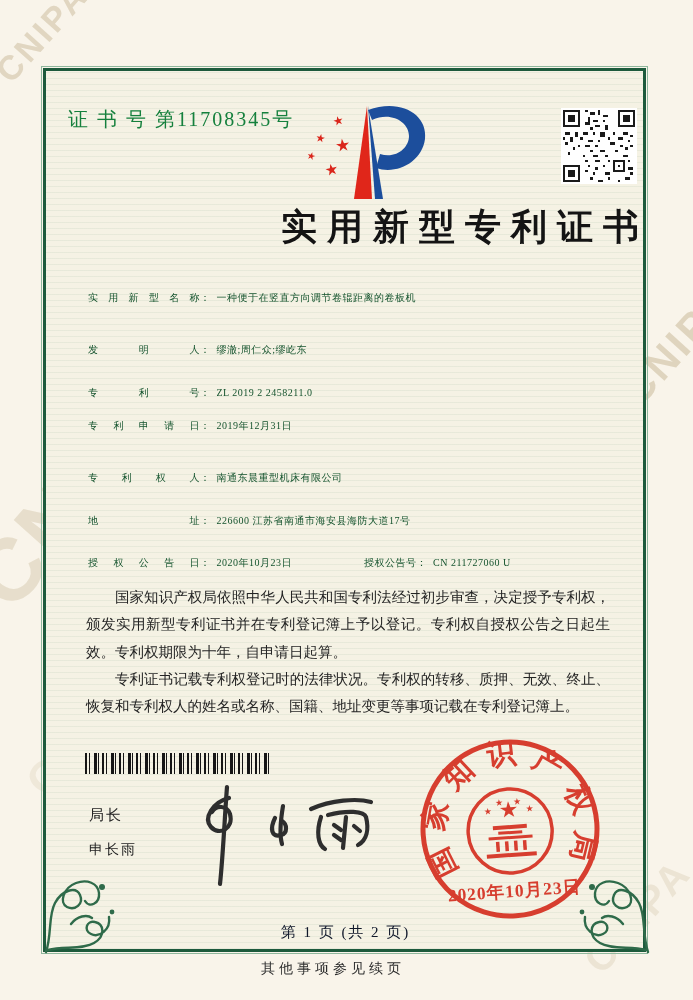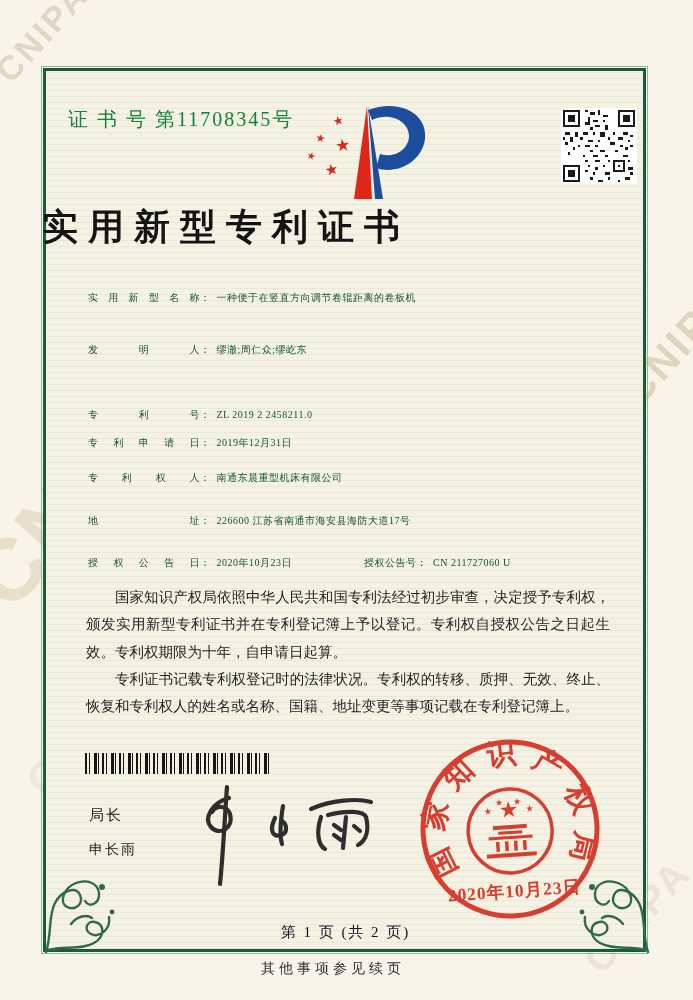--- a/index.html
+++ b/index.html
@@ -41,26 +41,26 @@
   .flourish-left{left:40px;top:862px;}
   .flourish-right{left:554px;top:862px;transform:scaleX(-1);}
   
   .cert-no{
     position:absolute;left:68px;top:106px;font-size:20px;color:#15803d;
     letter-spacing:2px;
   }
   .logo{position:absolute;left:288px;top:96px;}
   .qr{position:absolute;left:561px;top:108px;width:76px;height:76px;background:#fff;padding:2px;box-sizing:border-box;}
   .title{
-    position:absolute;left:42px;top:203px;width:607px;text-align:left;
+    position:absolute;left:42px;top:203px;width:607px;text-align:right;
     font-size:36px;font-weight:bold;color:#141414;letter-spacing:10px;
   }
   
   .row{position:absolute;left:88px;width:545px;font-size:10px;color:#14532d;letter-spacing:.5px;}
-  .r1{top:291px}.r2{top:343px}.r3{top:408px}.r4{top:436px}
+  .r1{top:291px}.r2{top:343px}.r3{top:386px}.r4{top:419px}
   .r5{top:471px}.r6{top:514px}.r7{top:556px}
   .flabel{display:inline-block;width:112px;text-align:justify;text-align-last:justify;}
   .colon{margin-right:6px;}
   .pair2{margin-left:72px;}
   
   .bodytext{
     position:absolute;left:86px;top:584px;width:524px;
     font-size:14.5px;line-height:1.88;color:#242424;text-align:justify;
   }
   .bodytext p{margin:0;text-indent:2em;}

